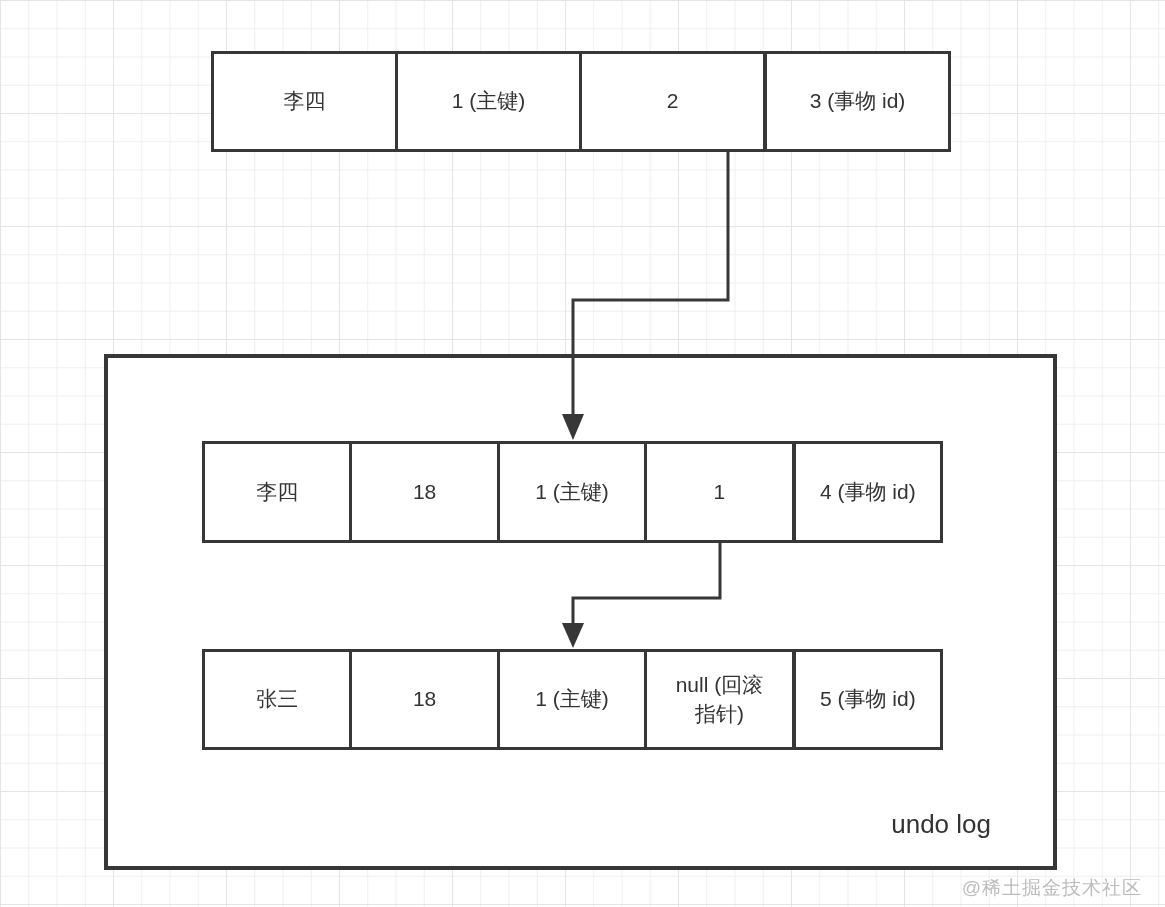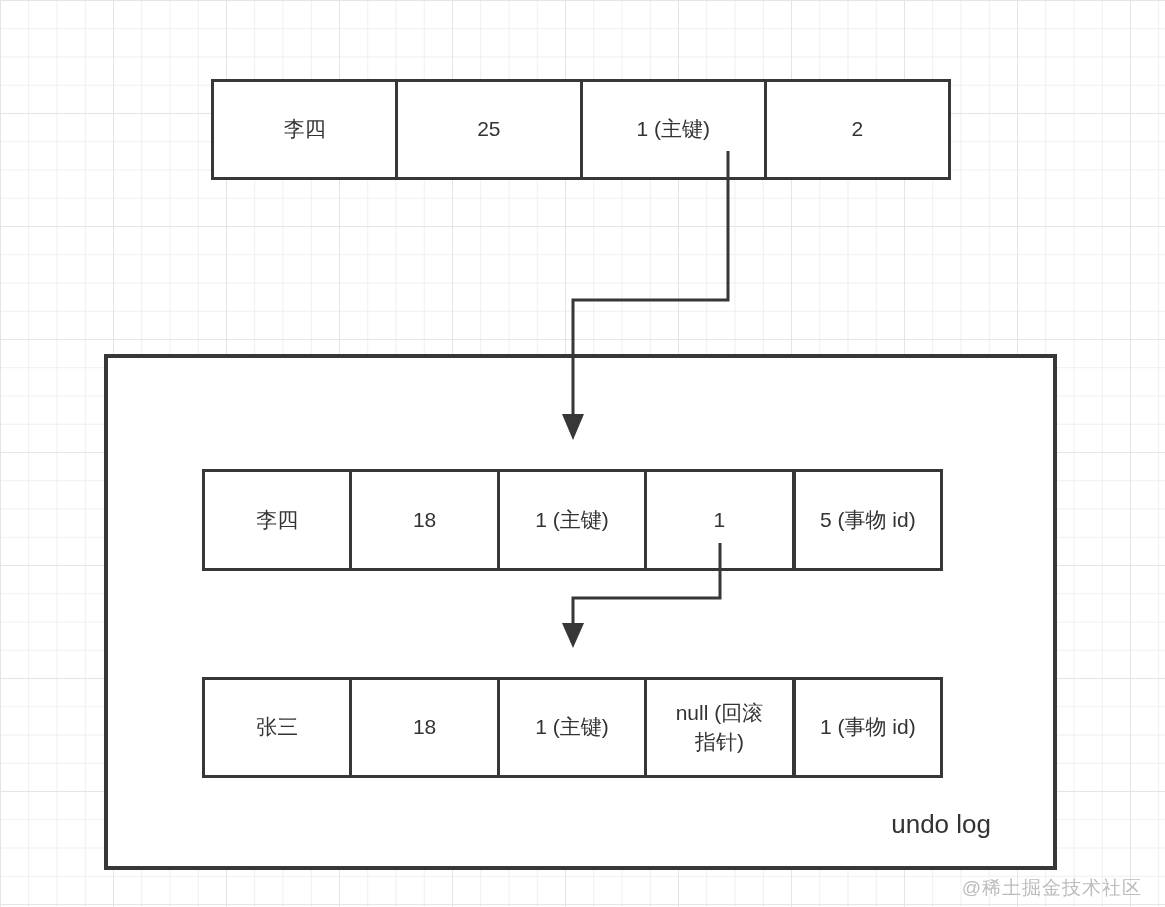--- a/index.html
+++ b/index.html
@@ -41,21 +41,20 @@
     font-size: 26px;
     color: #333333;
     margin-left: 47px;
   }
 
   
   .record-row {
     position: absolute;
     display: flex;
     z-index: 2;
-    margin-top: 28px;
   }
   .row1 { left: 211px; top: 51px;  width: 740px; height: 101px; }
   .row2 { left: 202px; top: 441px; width: 741px; height: 102px; }
   .row3 { left: 202px; top: 649px; width: 741px; height: 101px; }
 
   .cell {
     flex: 1 1 0;
     box-sizing: border-box;
     border: 3px solid #373737;
     background: #ffffff;
@@ -98,39 +97,39 @@
 <body>
 
 <div class="canvas">
 
   <div class="undo-box">
     <span class="undo-label">undo log</span>
   </div>
 
   <div class="record-row row1">
     <div class="cell">李四</div>
-    <div class="cell">25</div>
     <div class="cell">1 (主键)</div>
     <div class="cell">2</div>
+    <div class="cell last">3 (事物 id)</div>
   </div>
 
   <div class="record-row row2">
     <div class="cell">李四</div>
     <div class="cell">18</div>
     <div class="cell">1 (主键)</div>
     <div class="cell">1</div>
-    <div class="cell last">5 (事物 id)</div>
+    <div class="cell last">4 (事物 id)</div>
   </div>
 
   <div class="record-row row3">
     <div class="cell">张三</div>
     <div class="cell">18</div>
     <div class="cell">1 (主键)</div>
     <div class="cell">null (回滚指针)</div>
-    <div class="cell last">1 (事物 id)</div>
+    <div class="cell last">5 (事物 id)</div>
   </div>
 
   <svg class="arrows" viewBox="0 0 1165 907" xmlns="http://www.w3.org/2000/svg">
 
     <g>
       <path d="M 728 151 L 728 300 L 573 300 L 573 416" fill="none" stroke="#373737" stroke-width="3"></path>
       <polygon points="562,414 584,414 573,440" fill="#373737"></polygon>
     </g>
 
     <g>

